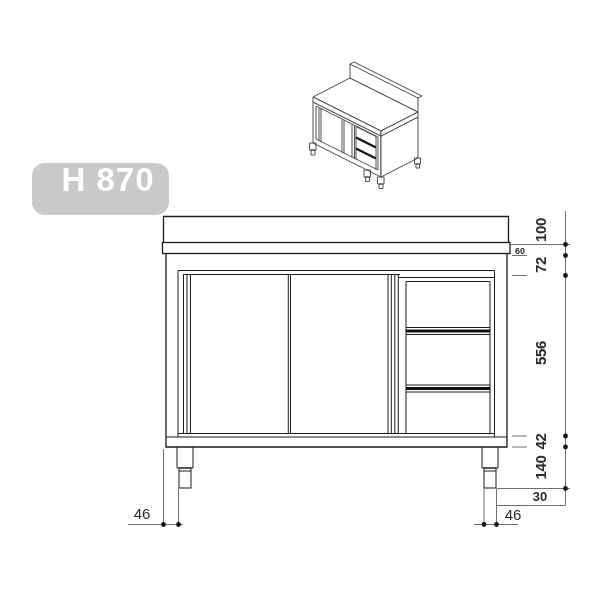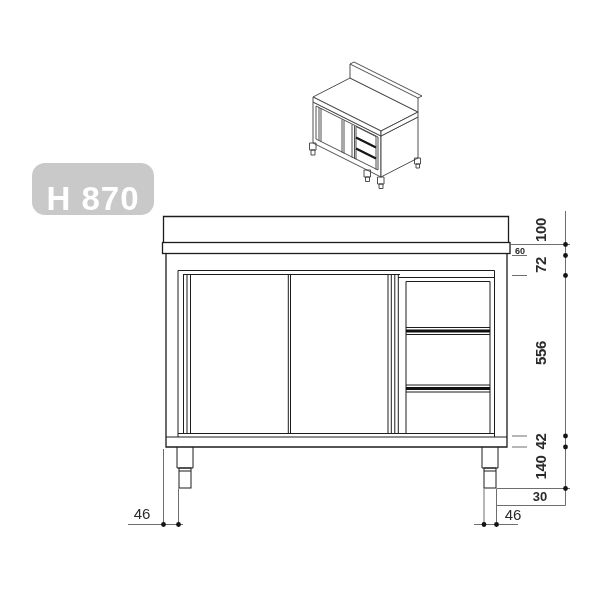--- a/index.html
+++ b/index.html
@@ -4,21 +4,21 @@
 <style>
   html,body{margin:0;padding:0;background:#ffffff;}
   .stage{
     position:relative;width:600px;height:600px;background:#ffffff;overflow:hidden;
     font-family:"Liberation Sans",sans-serif;
   }
   .stage svg{position:absolute;left:0;top:0;}
   .badge{
     position:absolute;left:32px;top:163px;width:122px;height:52px;
     background:#c9c9c9;border-radius:13px;
-    display:flex;align-items:flex-end;justify-content:center;
+    display:flex;align-items:flex-start;justify-content:center;padding-left:15px;
   }
   .badge span{
     color:#ffffff;font-weight:bold;font-size:33px;letter-spacing:1px;
     font-family:"Liberation Sans",sans-serif;line-height:1;
   }
   .outline{stroke:#1c1c1c;fill:none;stroke-width:1.3;}
   .inner{stroke:#1c1c1c;fill:none;stroke-width:1;}
   .thick{stroke:#111111;fill:none;stroke-width:2.8;}
   .dim{stroke:#6e6e6e;fill:none;stroke-width:1;}
   .dot{fill:#141414;stroke:none;}

